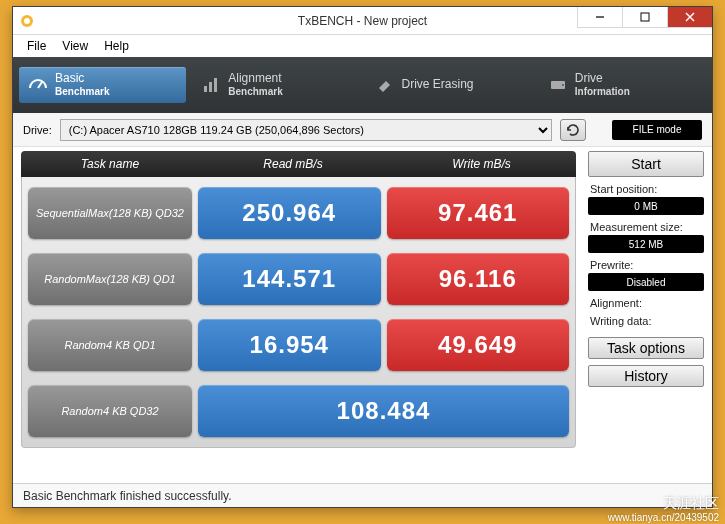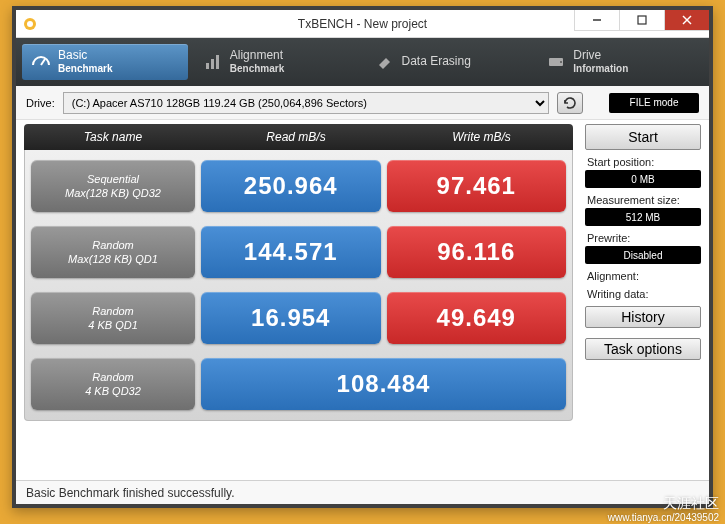--- a/index.html
+++ b/index.html
@@ -1,43 +1,43 @@
 <!DOCTYPE html>
 <html><head>
 <meta charset="utf-8">
 <style>
 * { margin: 0; padding: 0; box-sizing: border-box; font-family: "Segoe UI", Tahoma, sans-serif; }
 body { background: #e8a836; width: 725px; height: 524px; overflow: hidden; position: relative; }
-.window { position: absolute; left: 12px; top: 6px; width: 701px; height: 502px; background: #fff; border: 4px solid #404040; box-shadow: 0 4px 12px rgba(0,0,0,.3); }
+.window { position: absolute; left: 12px; top: 6px; width: 701px; height: 502px; background: #fff; border: 1px solid #404040; box-shadow: 0 4px 12px rgba(0,0,0,.3); }
 .titlebar { height: 28px; background: #fff; border-bottom: 1px solid #d8d8d8; display: flex; align-items: center; position: relative; }
 .tb-icon { width: 16px; height: 16px; margin: 0 6px; }
 .tb-title { position: absolute; left: 50%; transform: translateX(-50%); font-size: 12px; color: #333; }
 .win-controls { position: absolute; right: 0; top: 0; display: flex; }
 .win-btn { width: 45px; height: 21px; display: flex; align-items: center; justify-content: center; border-left: 1px solid #d8d8d8; border-bottom: 1px solid #d8d8d8; cursor: pointer; }
 .win-close { background: #c0392b; color: #fff; }
 .menubar { height: 22px; display: flex; align-items: center; padding: 0 6px; font-size: 12px; background: #fff; }
 .menu-item { padding: 2px 8px; cursor: pointer; }
-.tabbar { height: 48px; background: linear-gradient(#3f4446,#2f3335); display: flex; align-items: center; padding: 0 6px; gap: 6px; }
+.tabbar { height: 56px; background: linear-gradient(#3f4446,#2f3335); display: flex; align-items: center; padding: 0 6px; gap: 6px; }
 .tab { flex: 1; height: 36px; display: flex; align-items: center; gap: 8px; padding: 0 10px; color: #d8d8d8; font-size: 12px; cursor: pointer; border-radius: 3px; line-height: 1.1; }
 .tab.active { background: linear-gradient(#5c95c7,#356a9c); color: #fff; box-shadow: inset 0 1px 0 rgba(255,255,255,.2); }
 .tab .sub { font-size: 10px; font-weight: bold; }
 .tab-icon { width: 18px; height: 18px; display: flex; align-items: center; justify-content: center; }
 .drivebar { height: 34px; display: flex; align-items: center; padding: 0 10px; gap: 8px; font-size: 11px; background: #f6f6f6; border-bottom: 1px solid #e0e0e0; }
 .drivebar select { flex: 1; height: 22px; font-size: 11px; border: 1px solid #a9a9a9; padding: 0 4px; }
 .refresh-btn { width: 26px; height: 22px; border: 1px solid #888; background: linear-gradient(#f2f2f2,#d4d4d4); border-radius: 3px; display: flex; align-items: center; justify-content: center; cursor: pointer; }
 .filemode { width: 90px; height: 20px; background: #000; color: #fff; font-size: 10px; display: flex; align-items: center; justify-content: center; border-radius: 2px; margin-left: 18px; }
 .content { display: flex; padding: 4px 8px 0 8px; gap: 12px; height: 334px; }
 .left { flex: 1; display: flex; flex-direction: column; }
 .header-row { height: 26px; background: linear-gradient(#3a3a3a,#222); border-radius: 4px 4px 0 0; display: flex; color: #fff; font-size: 12px; align-items: center; }
 .hcol1 { width: 178px; text-align: center; font-style: italic; }
 .hcol2 { width: 188px; text-align: center; font-style: italic; }
 .hcol3 { flex: 1; text-align: center; font-style: italic; }
 .rows { background: linear-gradient(#f0f0f0,#d4d4d4); padding: 10px 6px; border-radius: 0 0 4px 4px; display: flex; flex-direction: column; gap: 14px; border: 1px solid #bcbcbc; border-top: none; }
 .row { display: flex; gap: 6px; height: 52px; }
-.task { width: 164px; background: linear-gradient(#999,#6f6f6f); border-radius: 6px; color: #fff; font-size: 11px; font-style: italic; display: flex; flex-direction: column; align-items: center; justify-content: center; box-shadow: inset 0 1px 0 rgba(255,255,255,.3), 0 1px 2px rgba(0,0,0,.3); line-height: 1.3; }
+.task { width: 164px; background: linear-gradient(#999,#6f6f6f); border-radius: 6px; color: #fff; font-size: 11px; font-style: italic; display: flex; align-items: center; justify-content: center; box-shadow: inset 0 1px 0 rgba(255,255,255,.3), 0 1px 2px rgba(0,0,0,.3); line-height: 1.3; }
 .val { flex: 1; border-radius: 6px; display: flex; align-items: center; justify-content: center; font-size: 24px; font-weight: bold; color: #fff; box-shadow: inset 0 1px 0 rgba(255,255,255,.25), 0 1px 2px rgba(0,0,0,.3); letter-spacing: 1px; }
 .val.read { background: linear-gradient(#4a8fd6,#2a6fb8); }
 .val.write { background: linear-gradient(#e84a4a,#c82828); }
 .right { width: 116px; display: flex; flex-direction: column; gap: 2px; font-size: 11px; }
 .btn-raised { height: 22px; border: 1px solid #888; background: linear-gradient(#f6f6f6,#d6d6d6); border-radius: 2px; font-size: 14px; cursor: pointer; display: flex; align-items: center; justify-content: center; }
 .label { color: #222; margin-top: 4px; padding-left: 2px; }
 .blackbox { height: 18px; background: #000; color: #fff; display: flex; align-items: center; justify-content: center; font-size: 10px; border-radius: 2px; }
 .statusbar { position: absolute; bottom: 0; left: 0; right: 0; height: 24px; border-top: 1px solid #d0d0d0; display: flex; align-items: center; padding: 0 10px; font-size: 12px; color: #333; background: #f8f8f8; }
 .watermark { position: absolute; right: 6px; bottom: 0; color: #fff; font-size: 14px; text-align: right; text-shadow: 0 0 3px rgba(0,0,0,.4); line-height: 1.2; }
 .watermark .sub { font-size: 10px; }
@@ -65,20 +65,25 @@
         </div>
       <div class="win-btn win-close">
           <svg width="10" height="10">
             <line x1="1" y1="1" x2="9" y2="9" stroke="#fff" stroke-width="1.5"></line>
             <line x1="9" y1="1" x2="1" y2="9" stroke="#fff" stroke-width="1.5"></line>
           </svg>
         </div>
     </div>
   </div>
 
+  <div class="menubar">
+    <span class="menu-item">File</span>
+    <span class="menu-item">View</span>
+    <span class="menu-item">Help</span>
+  </div>
 
   <div class="tabbar">
     <div class="tab active">
       <span class="tab-icon">
           <svg width="18" height="18" viewBox="0 0 18 18">
             <path d="M1 12 A8 8 0 0 1 17 12" fill="none" stroke="#fff" stroke-width="2"></path>
             <line x1="9" y1="12" x2="13" y2="6" stroke="#fff" stroke-width="2"></line>
           </svg>
         </span>
       <span><span>Basic</span><br><span class="sub">Benchmark</span></span>
@@ -92,21 +97,21 @@
           </svg>
         </span>
       <span><span>Alignment</span><br><span class="sub">Benchmark</span></span>
     </div>
     <div class="tab">
       <span class="tab-icon">
           <svg width="18" height="18" viewBox="0 0 18 18">
             <path d="M3 12 L10 5 L14 9 L7 16 Z" fill="#aaa"></path>
           </svg>
         </span>
-      <span>Data Erasing</span>
+      <span>Drive Erasing</span>
     </div>
     <div class="tab">
       <span class="tab-icon">
           <svg width="18" height="18" viewBox="0 0 18 18">
             <rect x="2" y="5" width="14" height="8" rx="1" fill="#aaa"></rect>
             <circle cx="14" cy="9" r="1" fill="#555"></circle>
           </svg>
         </span>
       <span><span>Drive</span><br><span class="sub">Information</span></span>
     </div>
@@ -169,22 +174,22 @@
     <div class="right">
       <div class="btn-raised" style="height:26px">Start</div>
       <div class="label">Start position:</div>
       <div class="blackbox">0 MB</div>
       <div class="label">Measurement size:</div>
       <div class="blackbox">512 MB</div>
       <div class="label">Prewrite:</div>
       <div class="blackbox">Disabled</div>
       <div class="label">Alignment:</div>
       <div class="label">Writing data:</div>
+      <div class="btn-raised" style="margin-top:8px">Task options</div>
       <div class="btn-raised" style="margin-top:4px">History</div>
-      <div class="btn-raised" style="margin-top:8px">Task options</div>
     </div>
   </div>
 
   <div class="statusbar">
     <span>Basic Benchmark finished successfully.</span>
   </div>
 </div>
 
 <div class="watermark">
   <div>天涯社区</div>

